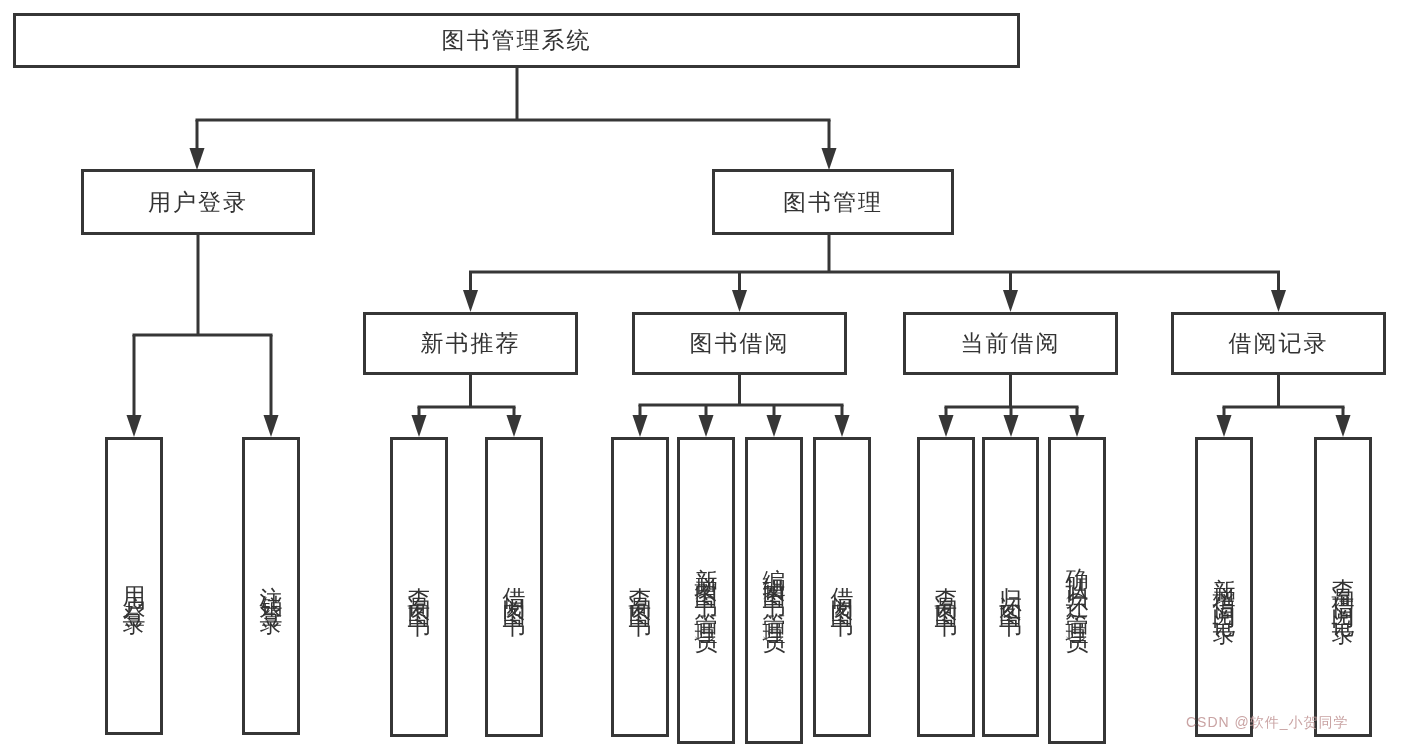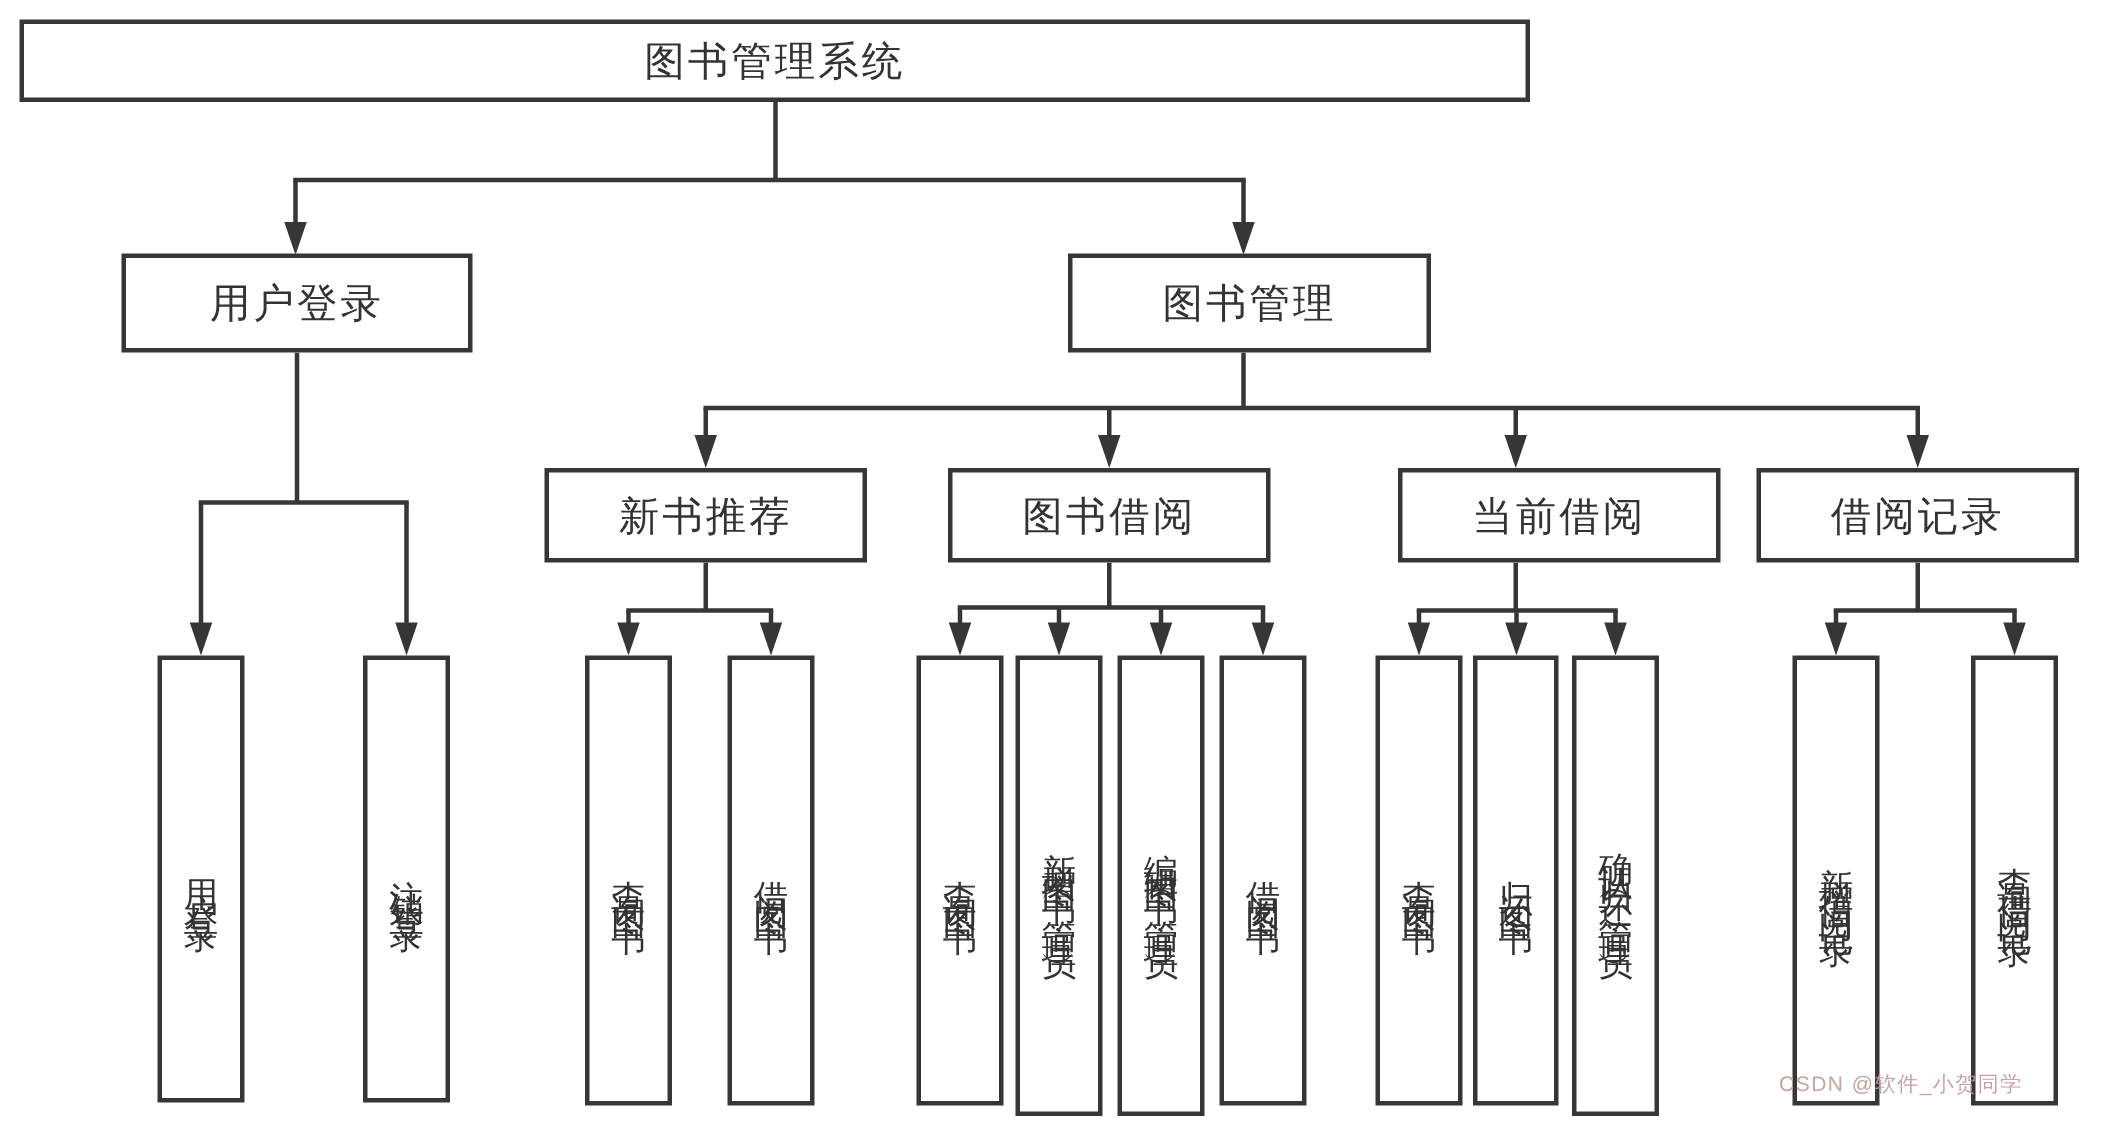--- a/index.html
+++ b/index.html
@@ -19,21 +19,21 @@
   .box {
     position: absolute;
     box-sizing: border-box;
     background: #ffffff;
     border: 3px solid #363636;
     display: flex;
     align-items: center;
     justify-content: center;
   }
   .h-label {
-    font-size: 27px;
+    font-size: 23px;
     letter-spacing: 2px;
     color: #333333;
     white-space: nowrap;
   }
   .v-label {
     writing-mode: vertical-rl;
     text-orientation: mixed;
     font-size: 23px;
     letter-spacing: 9px;
     color: #333333;
@@ -132,21 +132,21 @@
   <div class="box" style="left:712px; top:169px; width:242px; height:66px;">
     <span class="h-label">图书管理</span>
   </div>
 
   <div class="box" style="left:632px; top:312px; width:215px; height:63px;">
     <span class="h-label">图书借阅</span>
   </div>
   <div class="box" style="left:363px; top:312px; width:215px; height:63px;">
     <span class="h-label">新书推荐</span>
   </div>
-  <div class="box" style="left:932px; top:312px; width:215px; height:63px;">
+  <div class="box" style="left:903px; top:312px; width:215px; height:63px;">
     <span class="h-label">当前借阅</span>
   </div>
   <div class="box" style="left:1171px; top:312px; width:215px; height:63px;">
     <span class="h-label">借阅记录</span>
   </div>
 
   <div class="box" style="left:105px; top:437px; width:58px; height:298px;">
     <span class="v-label">用户登录</span>
   </div>
   <div class="box" style="left:242px; top:437px; width:58px; height:298px;">

